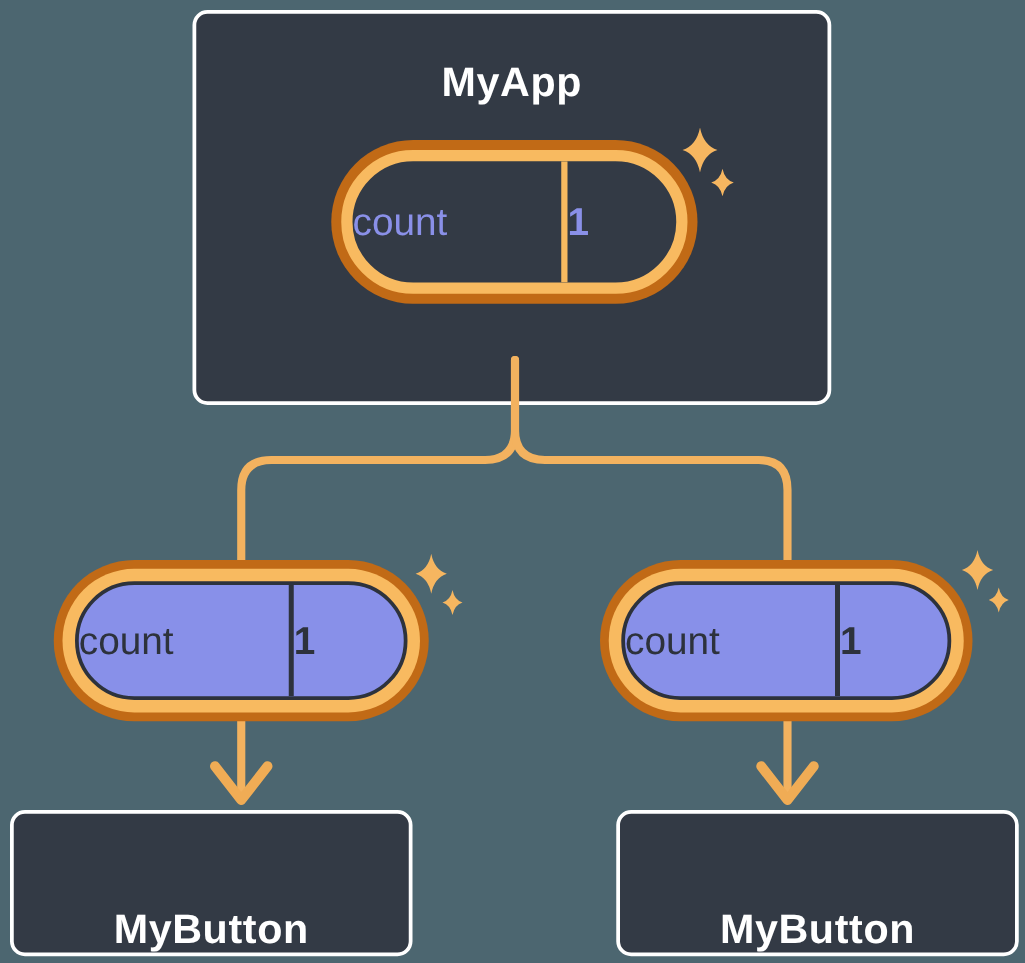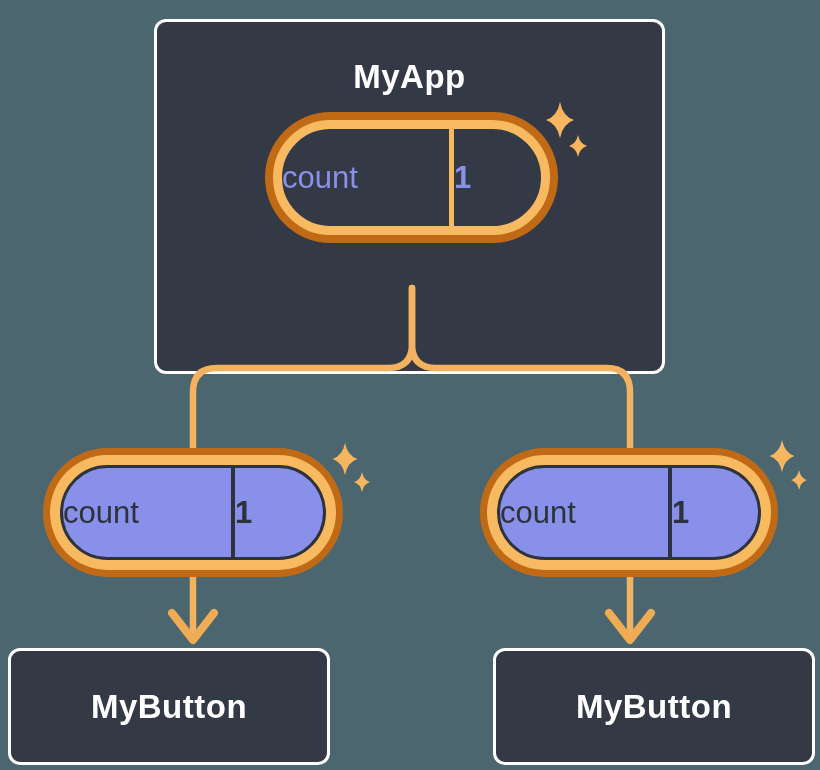--- a/index.html
+++ b/index.html
@@ -23,34 +23,34 @@
   }
   .card {
     position: absolute;
     background: #333A45;
     border: 3px solid #FFFFFF;
     border-radius: 12px;
     box-sizing: border-box;
     z-index: 0;
   }
   .card-root {
-    left: 154px; top: 19px;
-    width: 511px; height: 355px;
+    left: 154px; top: 8px;
+    width: 511px; height: 316px;
   }
   .card-title {
     margin-top: 36px;
     text-align: center;
     color: #FFFFFF;
     font-size: 33px;
     font-weight: 600;
     letter-spacing: 0.5px;
   }
   .card-button {
     display: flex;
-    align-items: center;
+    align-items: flex-end;
     justify-content: center;
     color: #FFFFFF;
     font-size: 33px;
     font-weight: 600;
     letter-spacing: 0.5px;
   }
   .card-button-left  { left: 8px;   top: 648px; width: 322px; height: 117px; }
   .card-button-right { left: 493px; top: 648px; width: 322px; height: 117px; }
 
   .pill {

